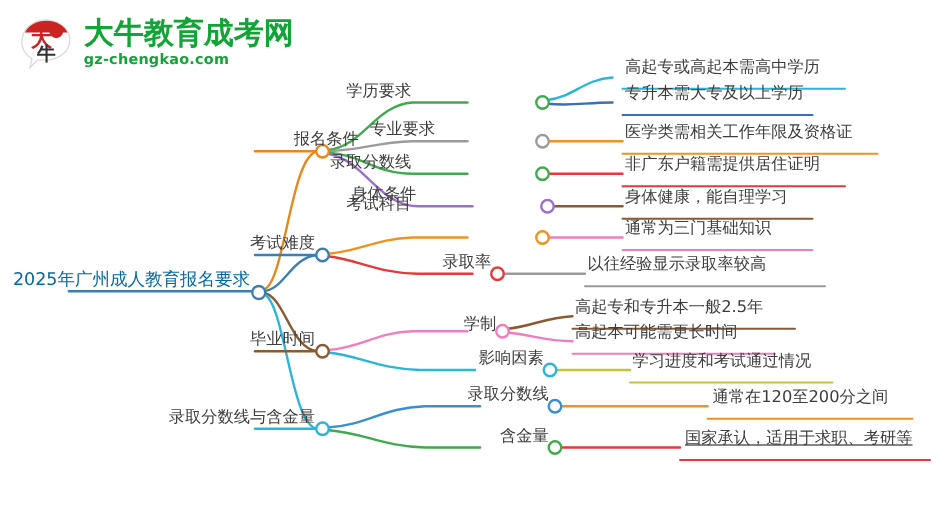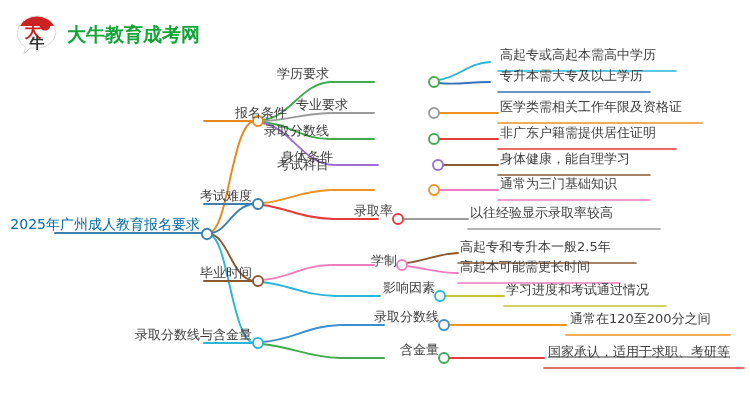--- a/index.html
+++ b/index.html
@@ -35,21 +35,21 @@
     height: 44px;
     flex: none;
   }
   .brand-text {
     display: flex;
     flex-direction: column;
     justify-content: center;
     line-height: 1;
   }
   .brand-name {
-    font-size: 19px;
+    font-size: 24px;
     font-weight: bold;
     color: #13a438;
     letter-spacing: 0px;
     white-space: nowrap;
   }
   .brand-url {
     font-size: 11.5px;
     font-weight: bold;
     color: #13a438;
     margin-top: 4px;
@@ -94,20 +94,21 @@
     <svg width="46" height="44" viewBox="0 0 46 44" xmlns="http://www.w3.org/2000/svg">
       <path d="M4 18 A19 16 0 1 1 23 36 L16 36 L10 42 L11.5 35 A19 16 0 0 1 4 18 Z" fill="#ffffff" stroke="#d9d9d9" stroke-width="1"></path>
       <path d="M6 14 A18 14 0 0 1 40 14 Z" fill="#cc2222"></path>
       <circle cx="31" cy="13" r="5.5" fill="#cc2222"></circle>
       <text x="19" y="25" font-family="DejaVu Sans, sans-serif" font-size="17" font-weight="bold" fill="#cc2222" text-anchor="middle">大</text>
       <text x="23" y="36" font-family="DejaVu Sans, sans-serif" font-size="15" font-weight="bold" fill="#333333" text-anchor="middle">牛</text>
     </svg>
   </div>
   <div class="brand-text">
     <div class="brand-name">大牛教育成考网</div>
+    <div class="brand-url">gz-chengkao.com</div>
   </div>
 </div>
 
 <svg id="mindmap-svg" viewBox="0 0 750 410" xmlns="http://www.w3.org/2000/svg">
   <g fill="none" stroke-width="1.9" stroke-linecap="round">
 
     <line x1="55" y1="233" x2="204" y2="233" stroke="#3c7fb1" stroke-width="1.9"></line>
 
     <path d="M210 232 C 228 230, 232 124, 254 121" stroke="#e8871a"></path>
 

